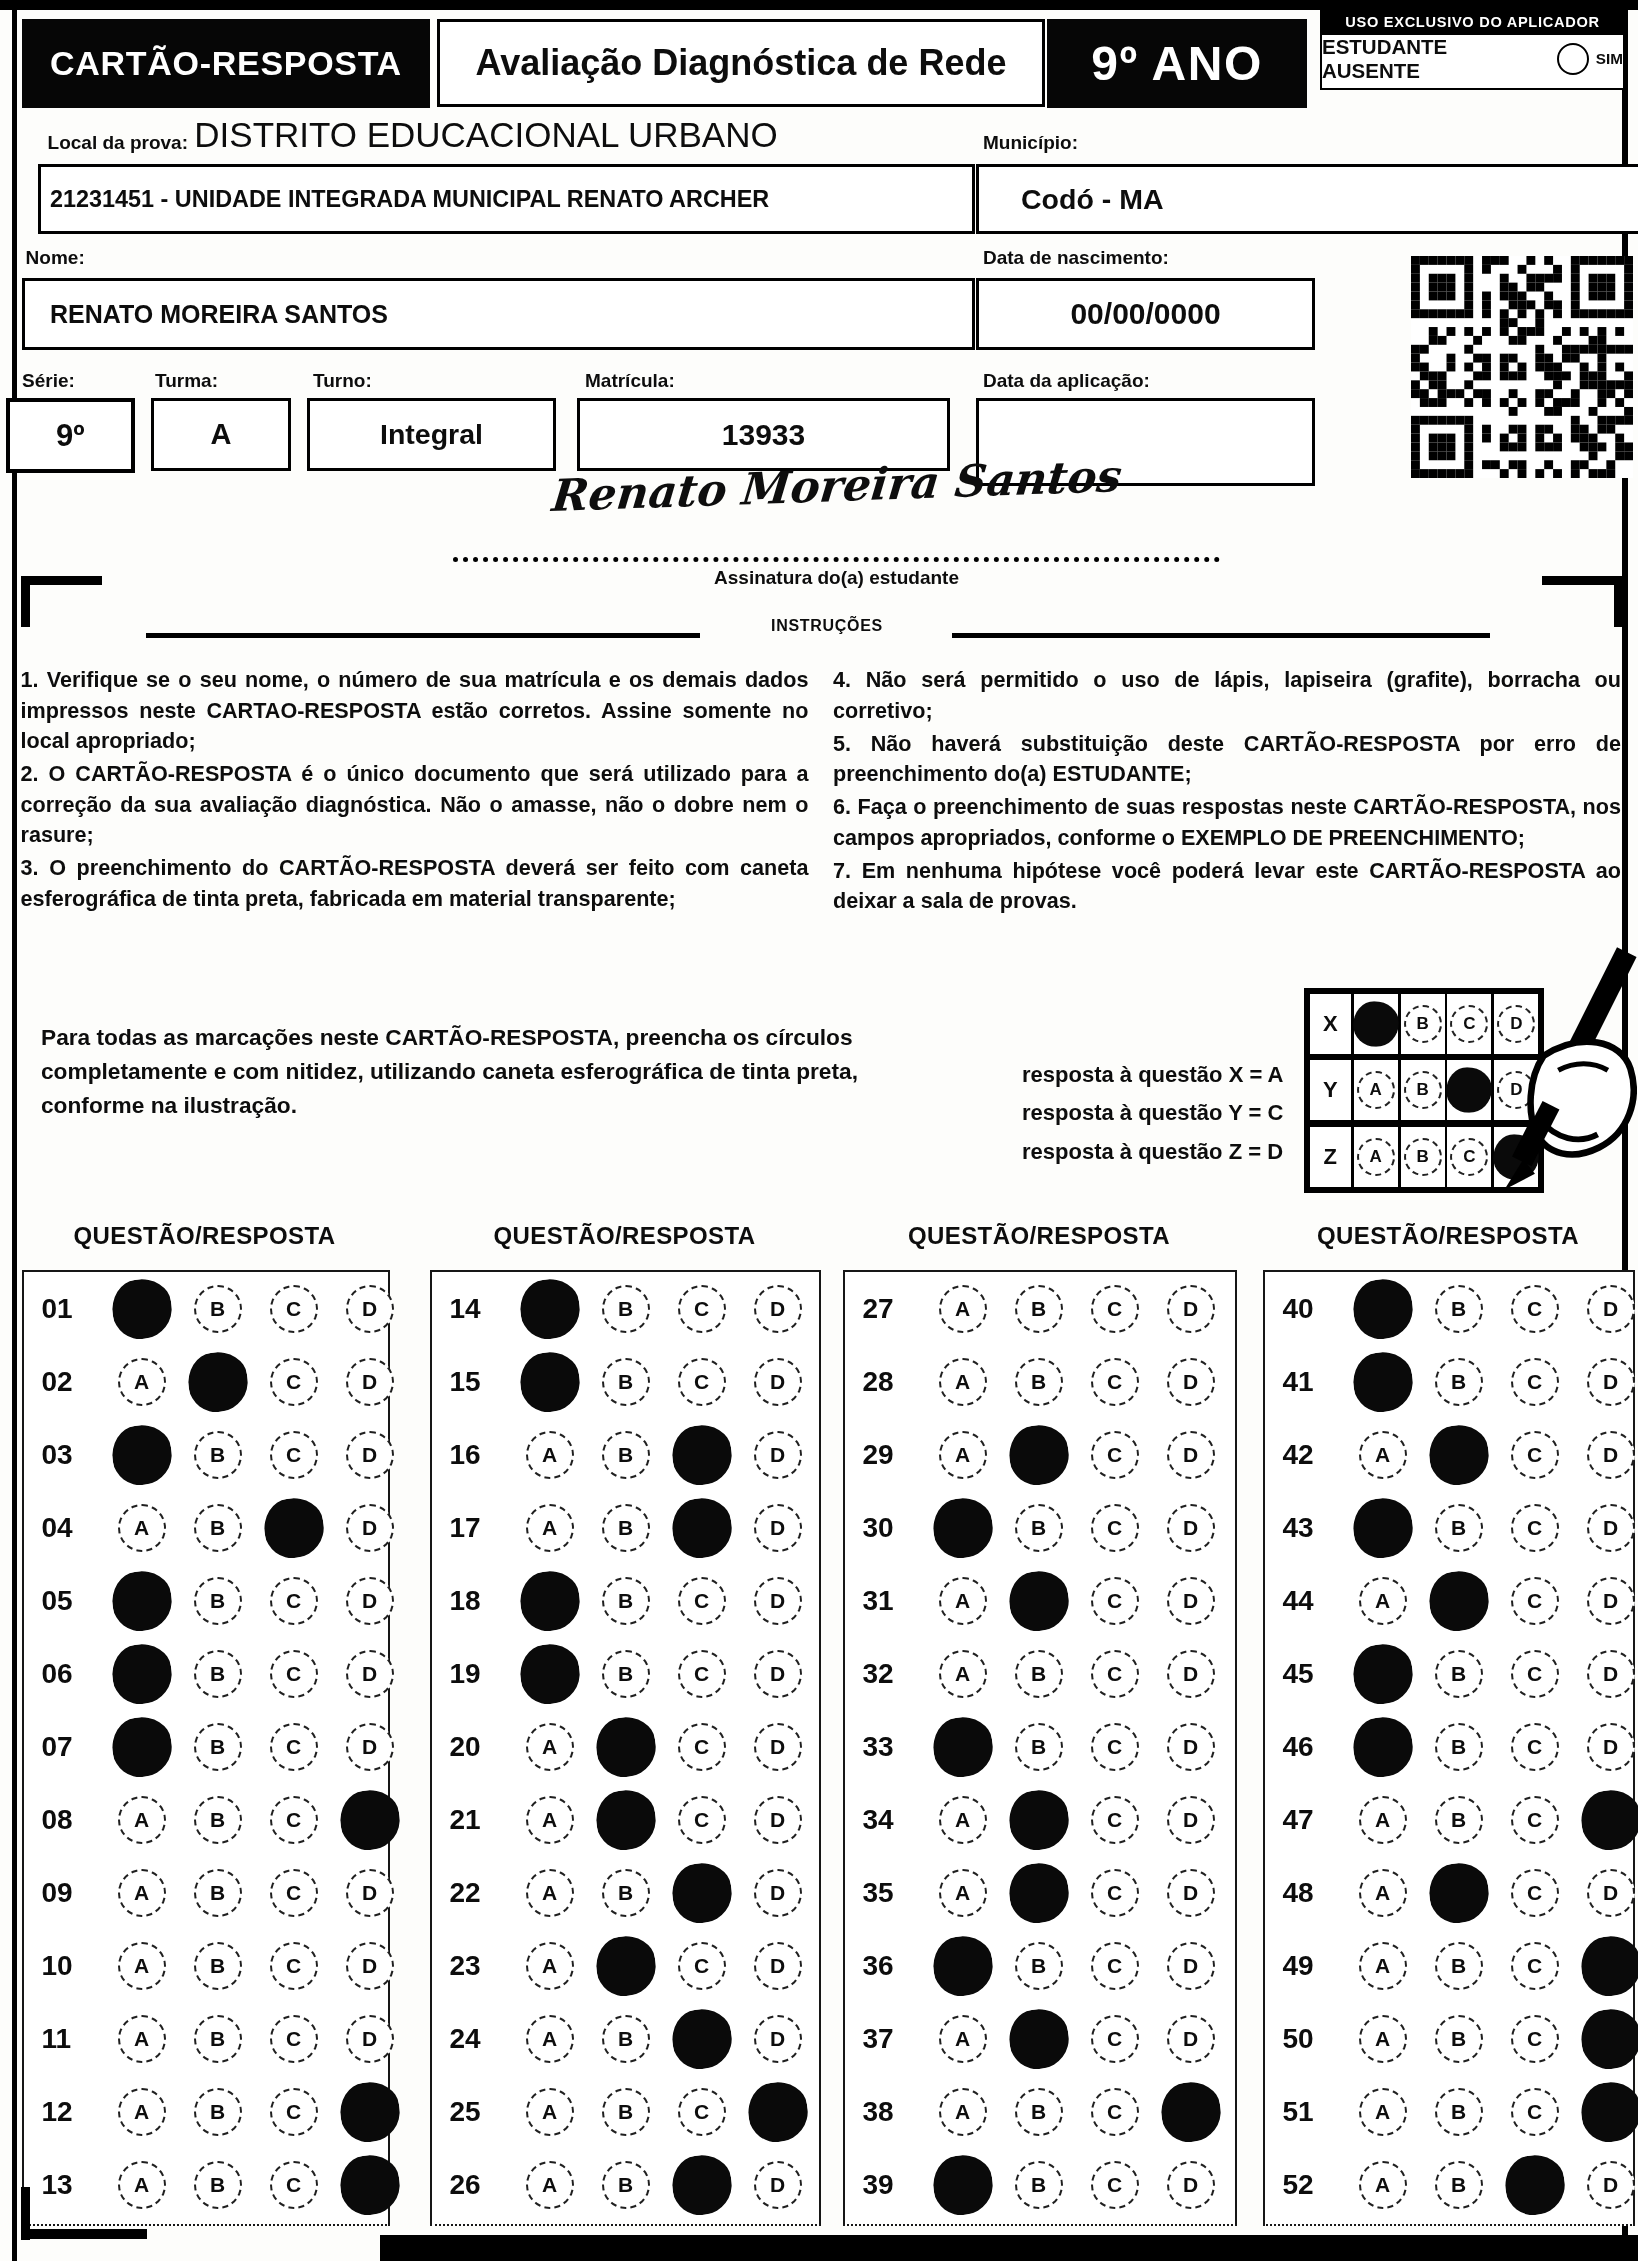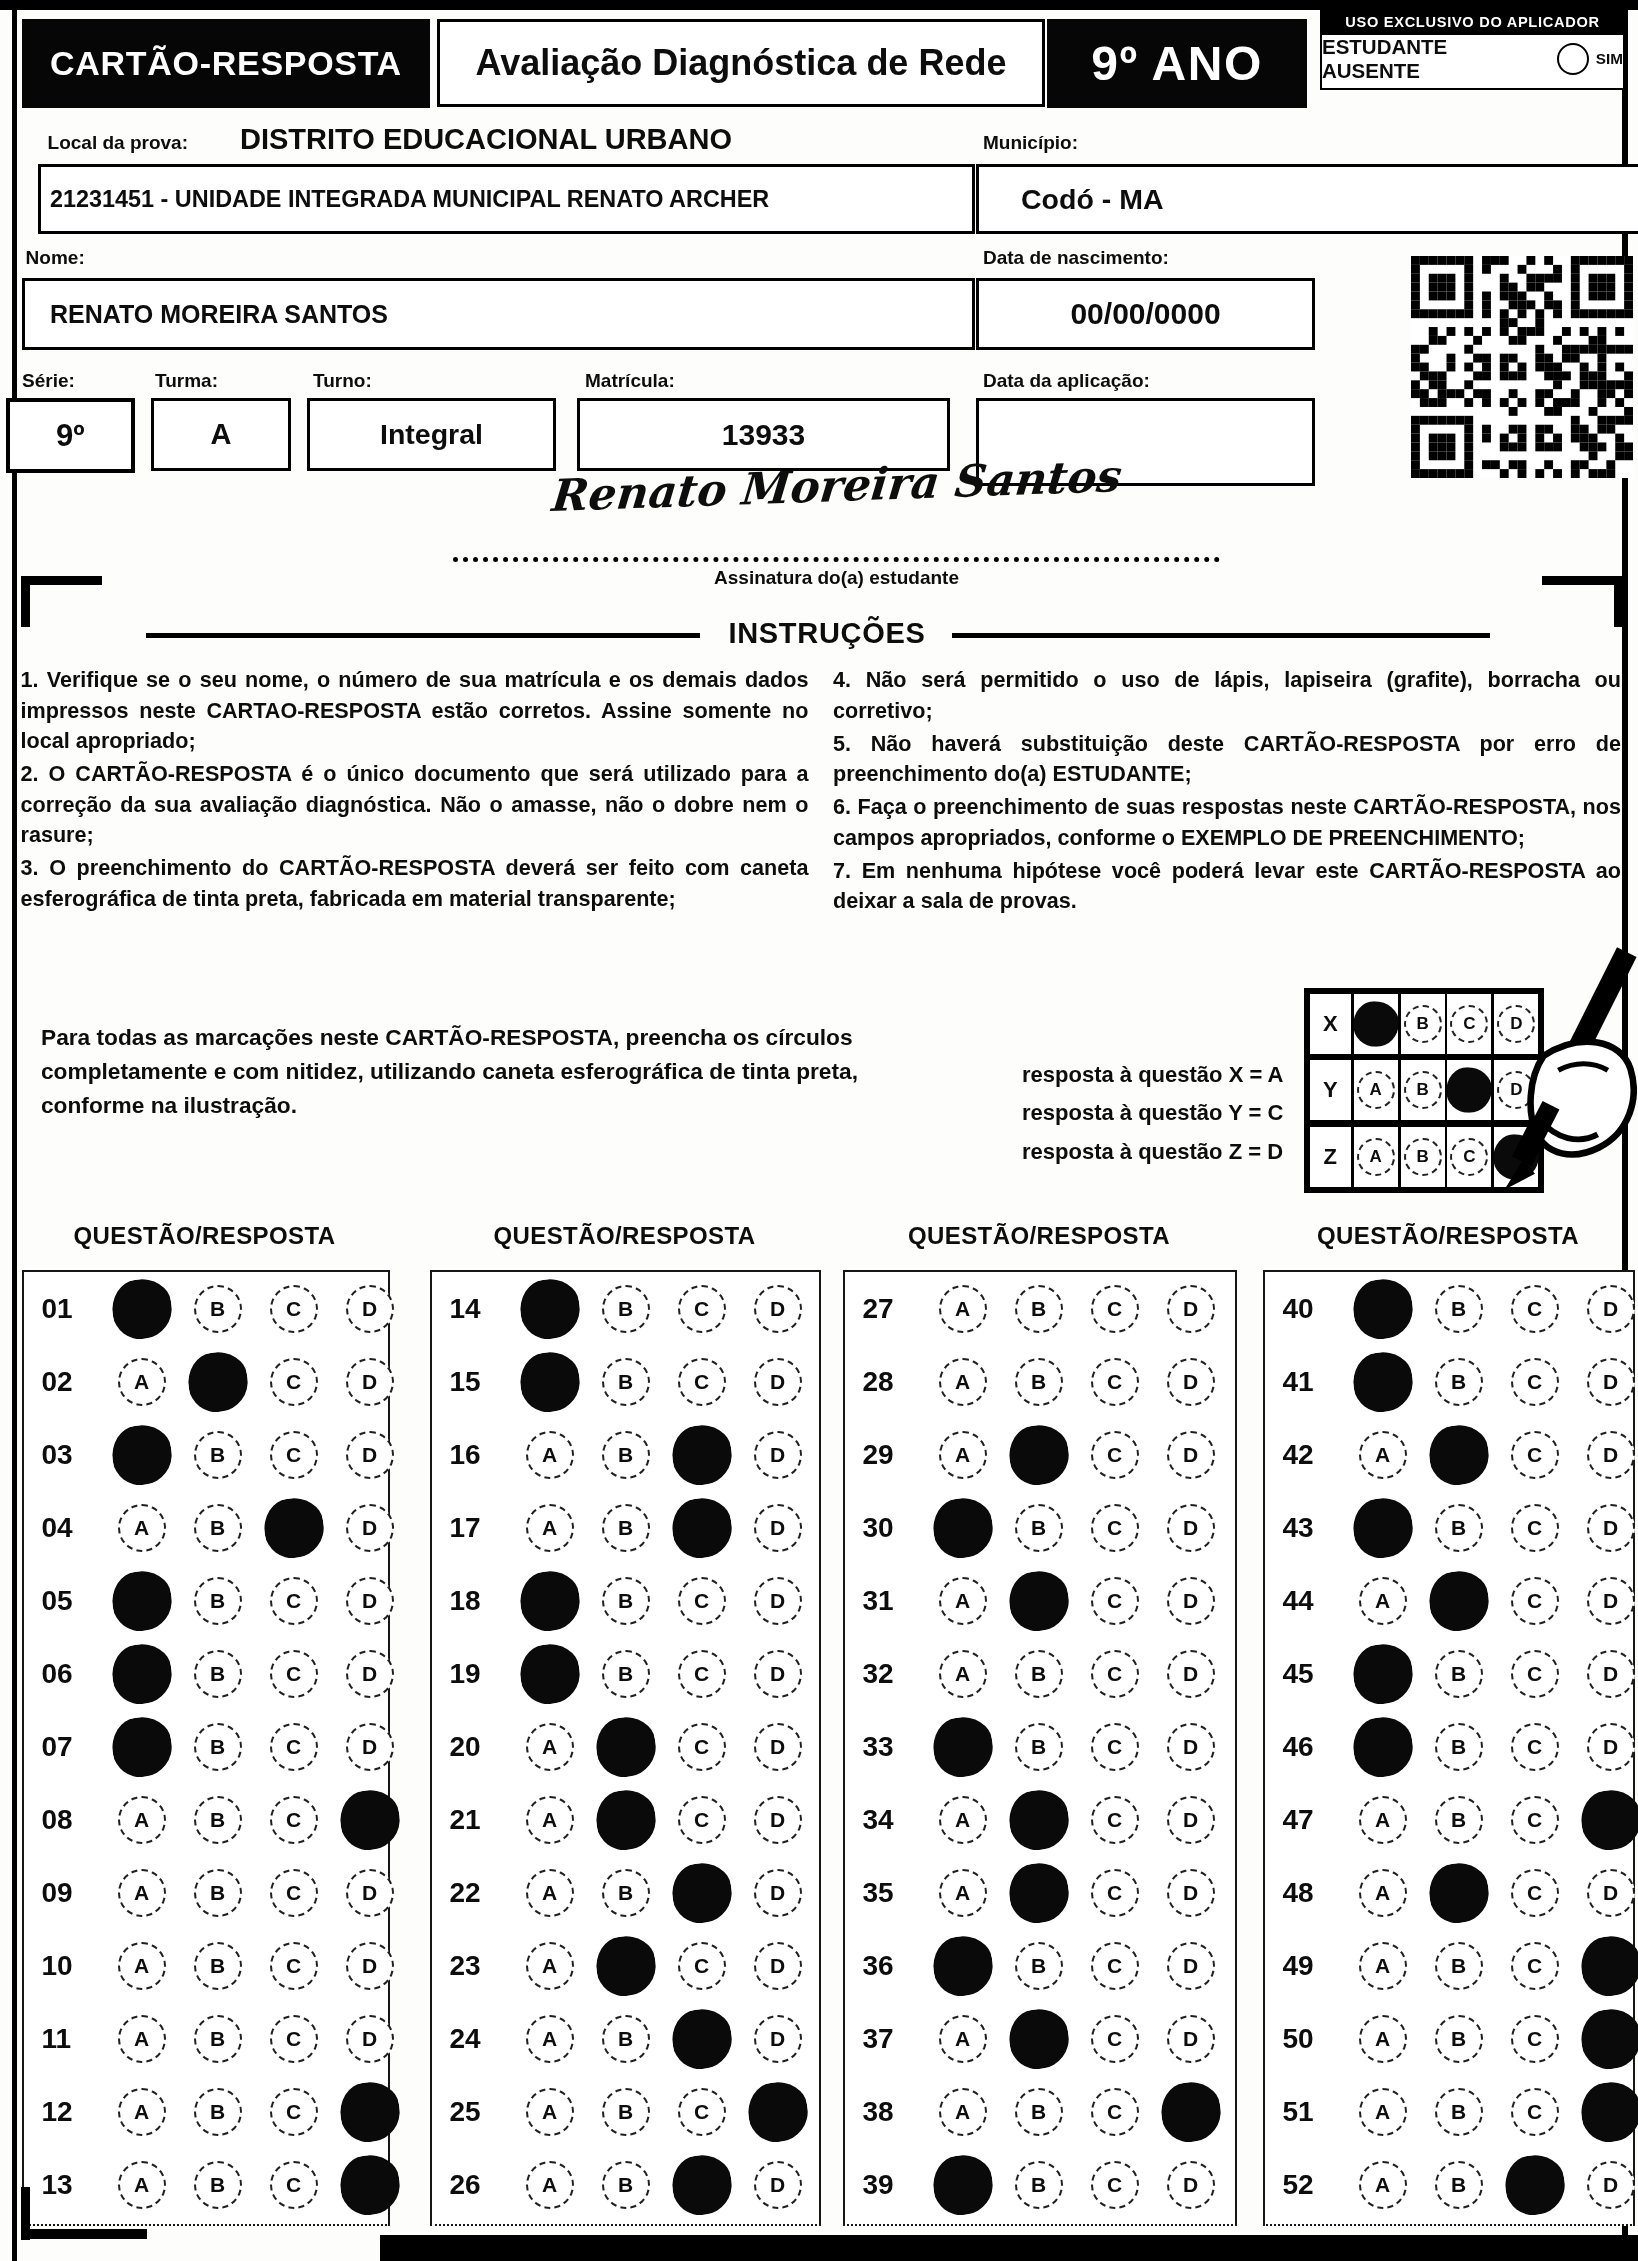--- a/index.html
+++ b/index.html
@@ -20,21 +20,21 @@
              font-weight:bold;font-size:48px;letter-spacing:1.5px;}
   .hdr-right{left:1320px;top:7.3px;width:301px;height:79px;border:2.2px solid #000;background:#fff;}
   .hdr-right .bar{height:26px;background:#000;color:#fff;font-size:14.6px;font-weight:bold;
                   display:flex;align-items:center;justify-content:center;letter-spacing:0.7px;}
   .hdr-right .row{display:flex;align-items:center;justify-content:center;gap:7.3px;height:48px;
                   font-weight:bold;font-size:20.5px;}
   .absent-circle{width:28px;height:28px;border:2.2px solid #000;border-radius:50%;flex:0 0 auto;}
   .sim{font-size:15.3px;}
   
   .lbl{position:absolute;font-weight:bold;font-size:19px;}
-  .district{left:66px;top:123px;width:840px;text-align:center;font-weight:bold;font-size:29px;}
+  .district{left:66px;top:115px;width:840px;text-align:center;font-weight:normal;font-size:35px;}
   .fbox{position:absolute;border:3.7px solid #000;background:#fff;display:flex;align-items:center;
         font-weight:bold;}
   .f-school{left:38px;top:164px;width:922px;height:64px;padding-left:9px;font-size:23.4px;}
   .f-mun{left:976px;top:164px;width:640px;height:64px;padding-left:42px;font-size:28.5px;}
   .f-nome{left:22px;top:278px;width:922px;height:66px;padding-left:25px;font-size:25px;}
   .f-nasc{left:976px;top:278px;width:333px;height:66px;justify-content:center;font-size:30px;}
   .f-serie{left:5.8px;top:398px;width:121px;height:67px;border-width:4.4px;justify-content:center;font-size:31px;}
   .f-turma{left:151px;top:398px;width:134px;height:67px;justify-content:center;font-size:29px;}
   .f-turno{left:307px;top:398px;width:243px;height:67px;justify-content:center;font-size:28.5px;}
   .f-matr{left:577px;top:398px;width:367px;height:67px;justify-content:center;font-size:30px;}
@@ -49,21 +49,21 @@
   .sig-cap{left:453px;top:567px;width:767px;text-align:center;font-weight:bold;font-size:19px;}
   
   .mark-tl{left:20.5px;top:576px;width:72px;height:42px;border-top:9.5px solid #000;border-left:9.5px solid #000;}
   .mark-tr{left:1542px;top:576px;width:72px;height:42px;border-top:9.5px solid #000;border-right:9.5px solid #000;}
   .mark-bl-h{left:20.5px;top:2229px;width:126px;height:10.2px;background:#000;}
   .mark-bl-v{left:20.5px;top:2187px;width:9.5px;height:53px;background:#000;}
   .bottom-bar{left:380px;top:2235px;width:1259px;height:26px;background:#000;}
   
   .ins-line-l{left:146px;top:633px;width:554px;height:5.1px;background:#000;}
   .ins-line-r{left:952px;top:633px;width:538px;height:5.1px;background:#000;}
-  .ins-title{left:710px;top:617px;width:234px;text-align:center;font-weight:bold;font-size:29px;letter-spacing:0.7px;}
+  .ins-title{left:710px;top:617px;width:234px;text-align:center;font-weight:bold;font-size:16px;letter-spacing:0.7px;}
   .ins-col{position:absolute;top:665px;font-size:21.6px;line-height:1.42;text-align:justify;font-weight:bold;}
   .ins-col p{margin:0 0 2.2px 0;}
   .ins-l{left:20.5px;width:788px;}
   .ins-r{left:833px;width:788px;}
   .note{left:41px;top:1020px;width:862px;font-size:22.7px;line-height:1.5;font-weight:bold;text-align:left;}
   
   .legend{left:1022px;top:1032px;width:292px;font-size:22px;font-weight:bold;line-height:1.74;margin-top:24px;}
   .legend p{margin:0;}
   .ex-grid{left:1304px;top:988px;background:#000;padding:5.8px;display:flex;flex-direction:column;gap:6.6px;}
   .ex-row{display:flex;gap:2.9px;}

